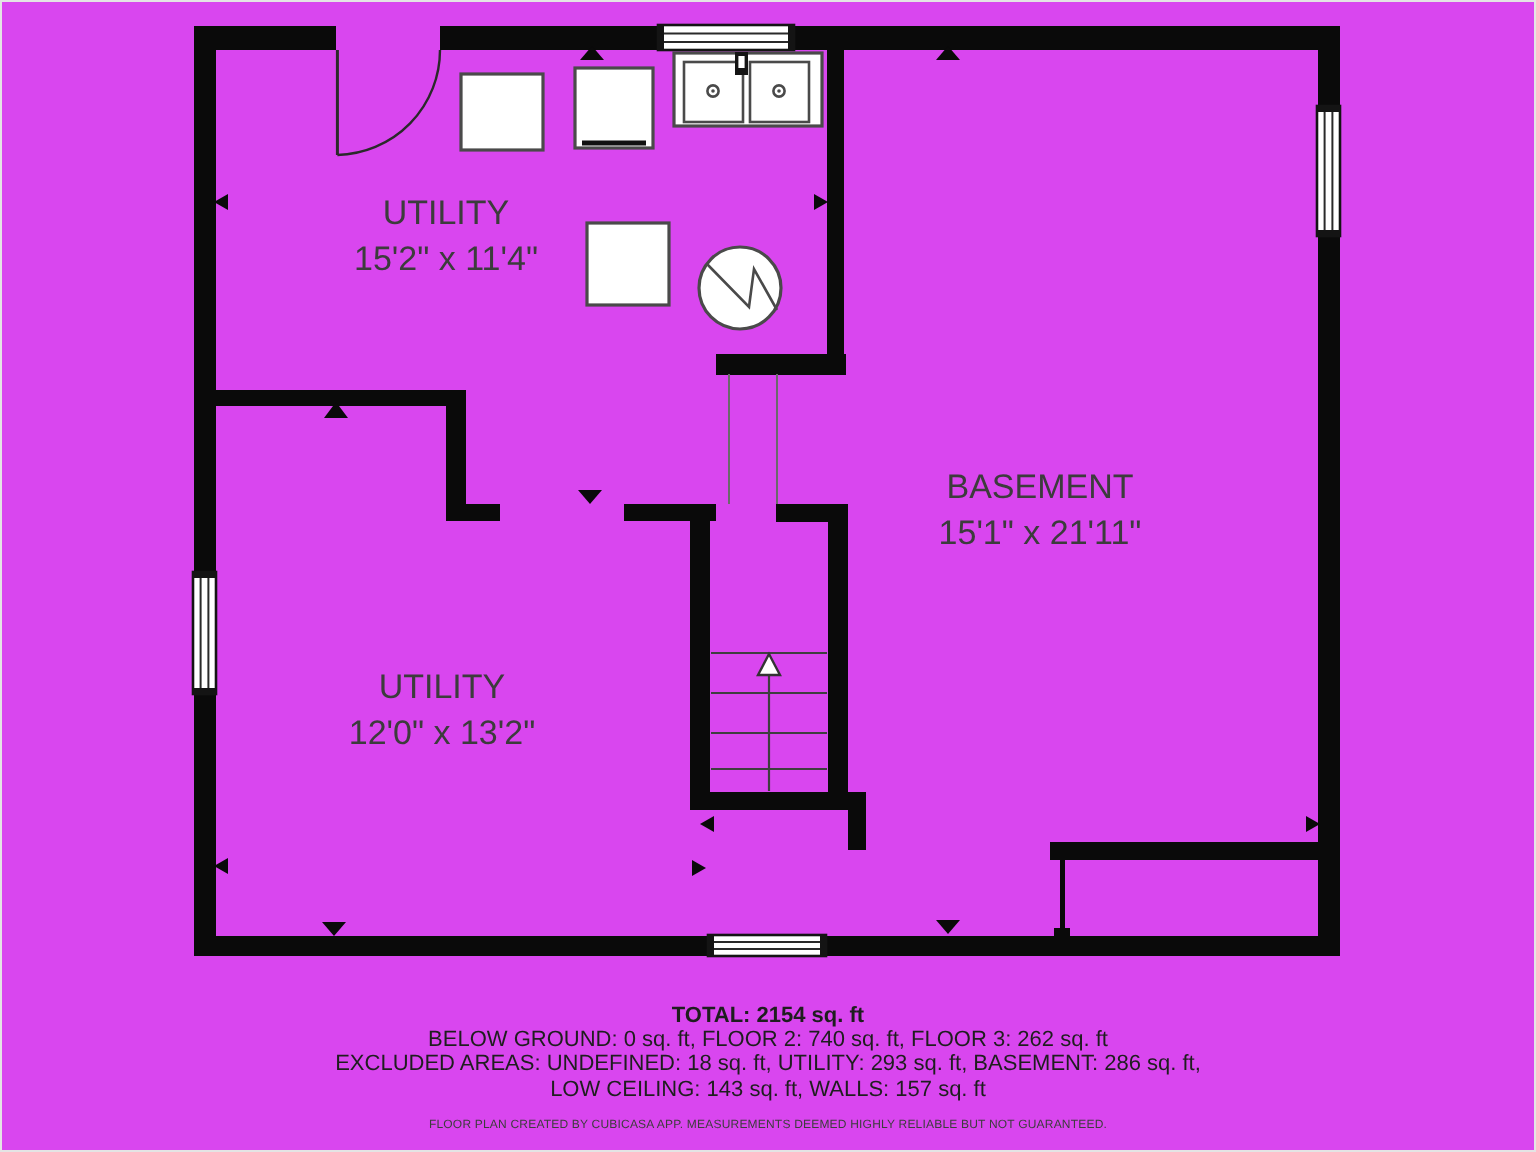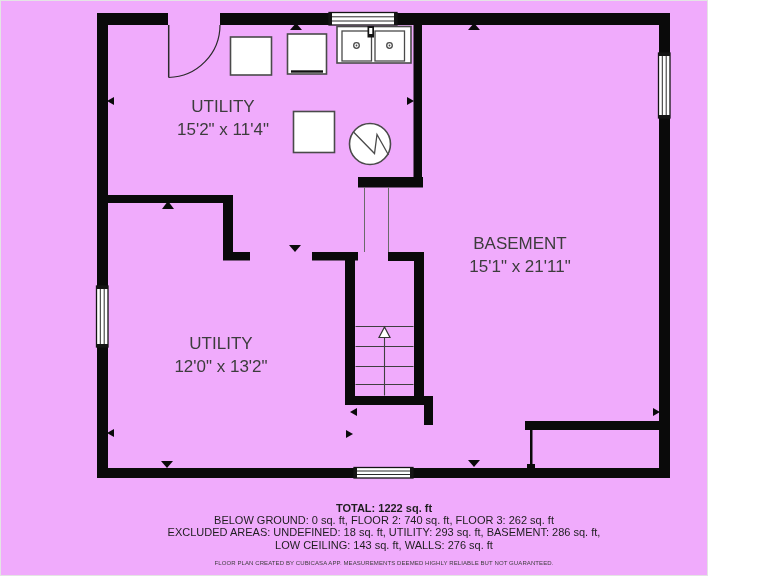--- a/index.html
+++ b/index.html
@@ -1,17 +1,17 @@
 <!DOCTYPE html>
 <html><head>
 <meta charset="utf-8">
 <style>
   html,body{margin:0;padding:0;background:#fff;}
   #canvas{
-    position:relative;width:708px;height:576px;background:#f0abfc;
+    position:relative;width:768px;height:576px;background:#d946ef;
     box-shadow:inset 0 0 0 1px #e4e4e4;overflow:hidden;
     font-family:"Liberation Sans","DejaVu Sans",sans-serif;
   }
   #plan-svg{position:absolute;left:0;top:0;}
   .w{fill:#0a0a0a;}
   .winframe{fill:#ffffff;stroke:#141414;stroke-width:1.3;}
   .winline{stroke:#2a2a2a;stroke-width:1;}
   .wincap{fill:#141414;}
   .furn{fill:#ffffff;stroke:#4a4a4a;stroke-width:1.6;}
   .thin{stroke:#4a4a4a;stroke-width:1.3;fill:none;}
@@ -159,20 +159,20 @@
     <div>BASEMENT</div>
     <div>15'1" x 21'11"</div>
   </div>
 
   <div class="room-label" style="left:131px;top:333px;width:180px;">
     <div>UTILITY</div>
     <div>12'0" x 13'2"</div>
   </div>
 
   <div id="footer">
-    <div class="total">TOTAL: 1222 sq. ft</div>
+    <div class="total">TOTAL: 2154 sq. ft</div>
     <div>BELOW GROUND: 0 sq. ft, FLOOR 2: 740 sq. ft, FLOOR 3: 262 sq. ft</div>
     <div>EXCLUDED AREAS: UNDEFINED: 18 sq. ft, UTILITY: 293 sq. ft, BASEMENT: 286 sq. ft,</div>
-    <div>LOW CEILING: 143 sq. ft, WALLS: 276 sq. ft</div>
+    <div>LOW CEILING: 143 sq. ft, WALLS: 157 sq. ft</div>
     <div class="disclaimer">FLOOR PLAN CREATED BY CUBICASA APP. MEASUREMENTS DEEMED HIGHLY RELIABLE BUT NOT GUARANTEED.</div>
   </div>
 
 </div>
 
 </body></html>

